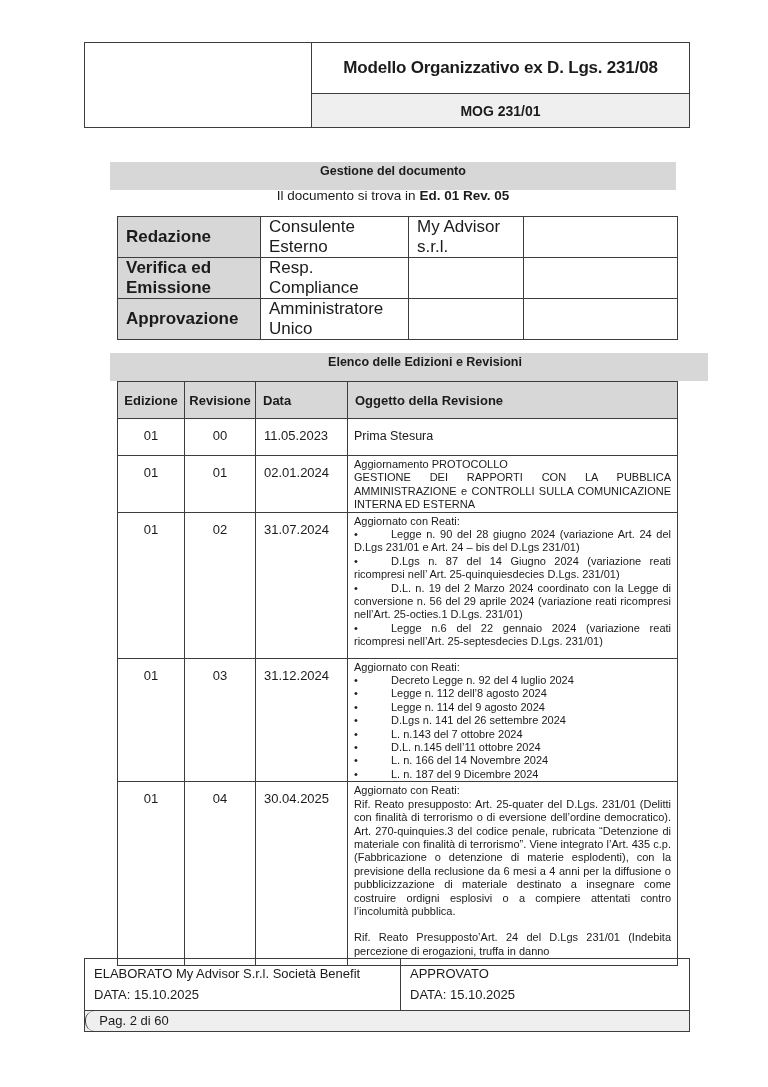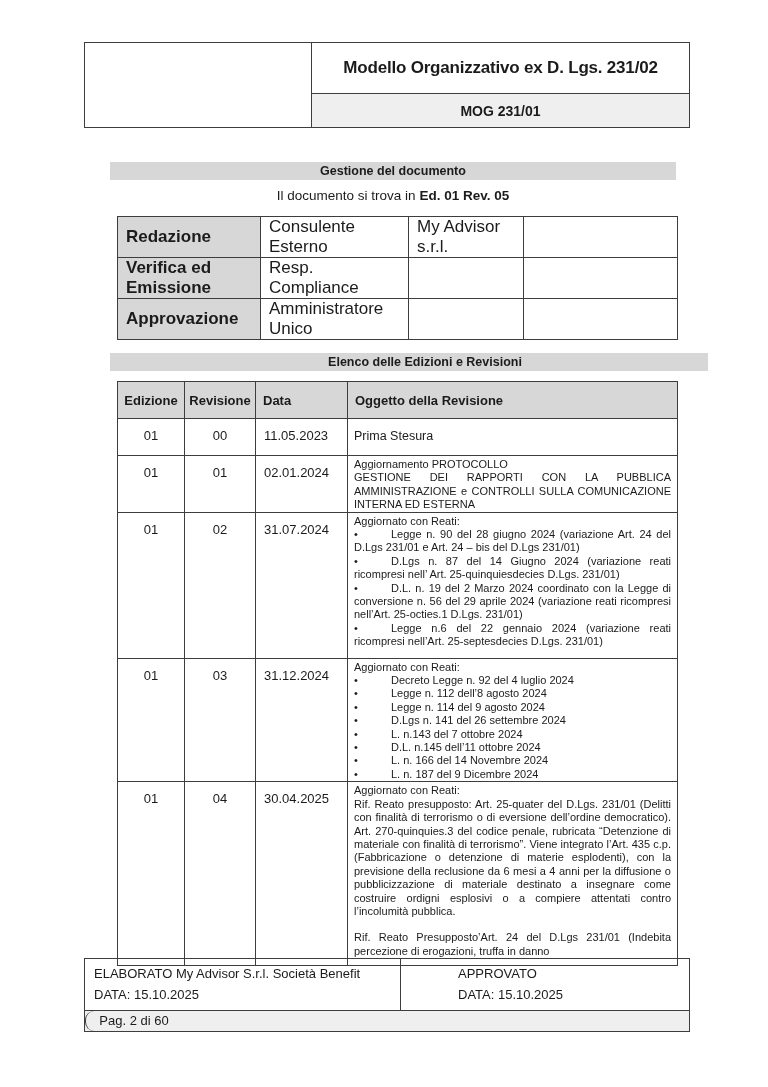--- a/index.html
+++ b/index.html
@@ -15,21 +15,21 @@
     border:1.5px solid #3d3d3d;box-sizing:border-box;}
   .logo-cell{width:227px;border-right:1.5px solid #3d3d3d;box-sizing:border-box;}
   .title-block{flex:1;display:flex;flex-direction:column;}
   .doc-title{height:50px;display:flex;align-items:center;justify-content:center;
     font-size:17px;font-weight:bold;letter-spacing:-0.2px;box-sizing:border-box;}
   .doc-code{flex:1;border-top:1.5px solid #3d3d3d;background:#efefef;
     display:flex;align-items:center;justify-content:center;
     font-size:14px;font-weight:bold;box-sizing:border-box;}
 
   
-  .section-bar{left:110px;width:566px;height:18px;background:#d7d7d7;
+  .section-bar{left:110px;width:566px;height:28px;background:#d7d7d7;
     text-align:center;font-size:12.5px;font-weight:bold;line-height:18px;}
   .bar1{top:162px;}
   .bar2{top:353px;padding-left:32px;}
   .doc-status{top:188px;left:110px;width:566px;text-align:center;font-size:13.5px;}
   .doc-status b{font-weight:bold;}
 
   
   table{border-collapse:collapse;table-layout:fixed;}
   td,th{border:1.5px solid #3d3d3d;box-sizing:border-box;overflow:hidden;}
 
@@ -53,39 +53,39 @@
   tr.r1 .o-wrap{padding-top:11px;font-size:12.5px;}
   tr.r5 .o-wrap{max-height:177px;overflow:hidden;}
   .seg-p{text-align:left;}
   .seg-pj{text-align:justify;}
   .seg-li{text-align:justify;}
   .seg-blank{height:13px;}
   .tab-bullet{display:inline-block;width:37px;}
 
   
   .footer-table{top:958px;left:84px;width:606px;height:52px;display:flex;
-    border:1.5px solid #3d3d3d;border-bottom:none;box-sizing:border-box;gap:48px;}
+    border:1.5px solid #3d3d3d;border-bottom:none;box-sizing:border-box;}
   .footer-cell{box-sizing:border-box;padding:4px 9px 0 9px;font-size:13px;line-height:21px;}
   .footer-cell.left{width:316px;border-right:1.5px solid #3d3d3d;}
   .footer-cell.right{flex:1;}
   .footer-bar{top:1010px;left:84px;width:606px;height:22px;display:flex;
     border:1.5px solid #3d3d3d;background:#efefef;box-sizing:border-box;
     font-size:13px;line-height:19px;}
   .footer-bar .code-cell{flex:1;padding-left:8px;box-sizing:border-box;}
   .footer-bar .page-cell{width:97px;border-left:1.5px solid #3d3d3d;
     text-align:center;box-sizing:border-box;border-radius:9px;}
   .b{font-weight:bold;}
 </style>
 </head>
 <body>
 
 <div class="abs doc-header">
   <div class="logo-cell"></div>
   <div class="title-block">
-    <div class="doc-title">Modello Organizzativo ex D. Lgs. 231/02</div>
+    <div class="doc-title">Modello Organizzativo ex D. Lgs. 231/08</div>
     <div class="doc-code">MOG 231/01</div>
   </div>
 </div>
 
 <div class="abs section-bar bar1">Gestione del documento</div>
 <div class="abs doc-status">
   <span>Il documento si trova in </span><b>Ed. 01 Rev. 05</b>
 </div>
 
 <table class="abs roles-table">

